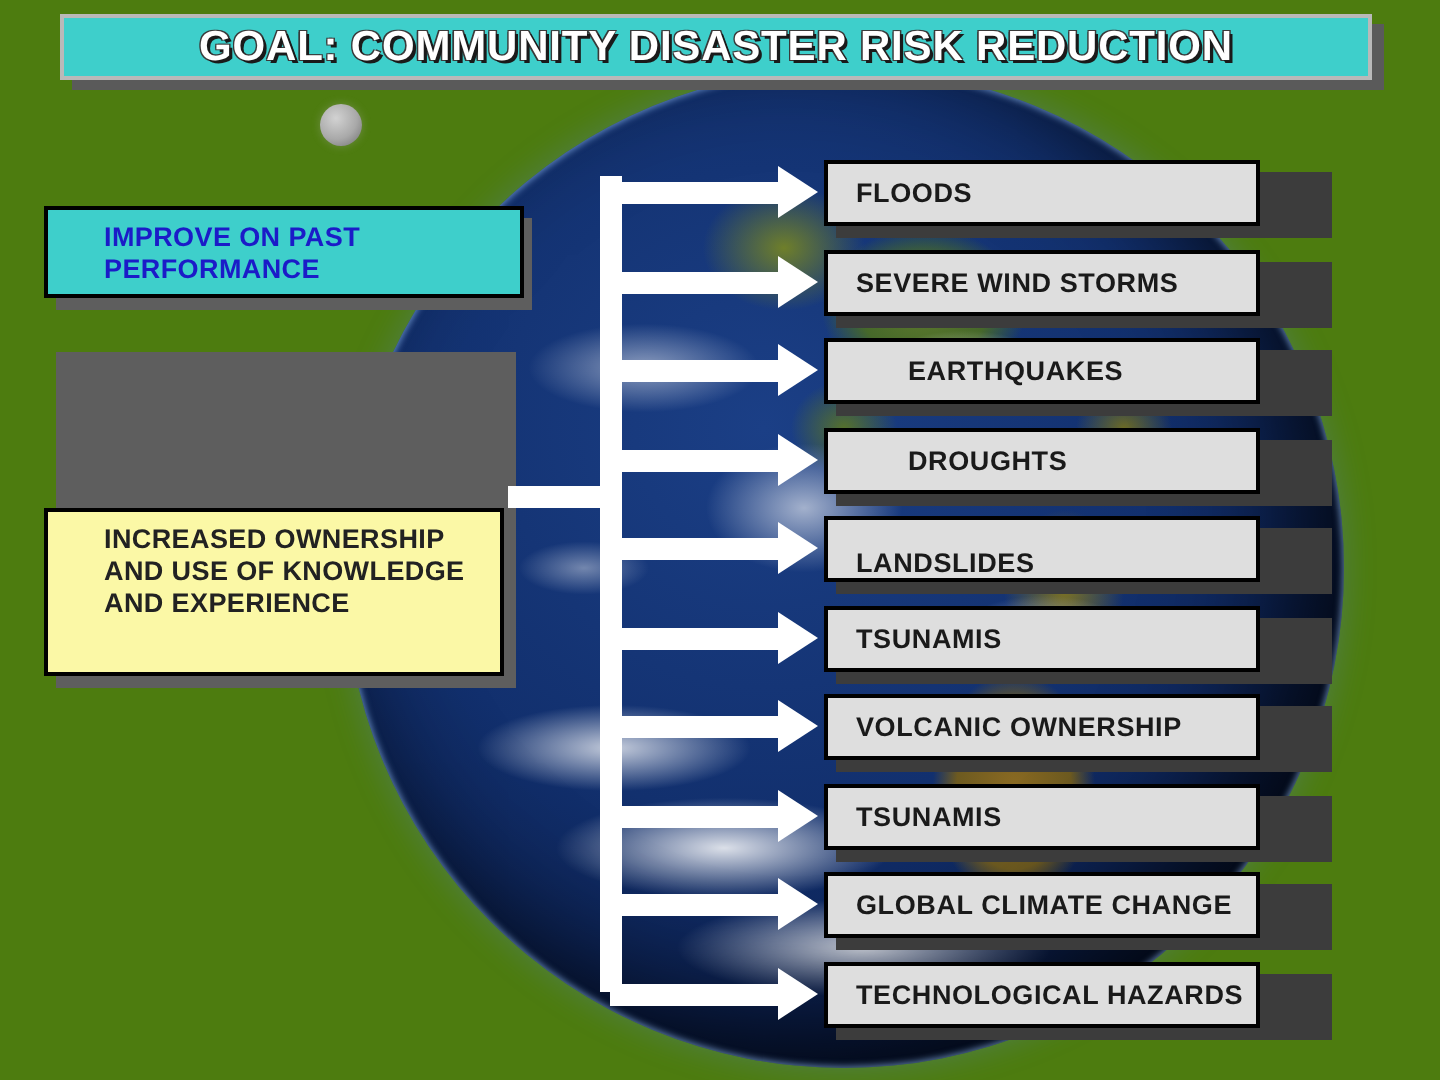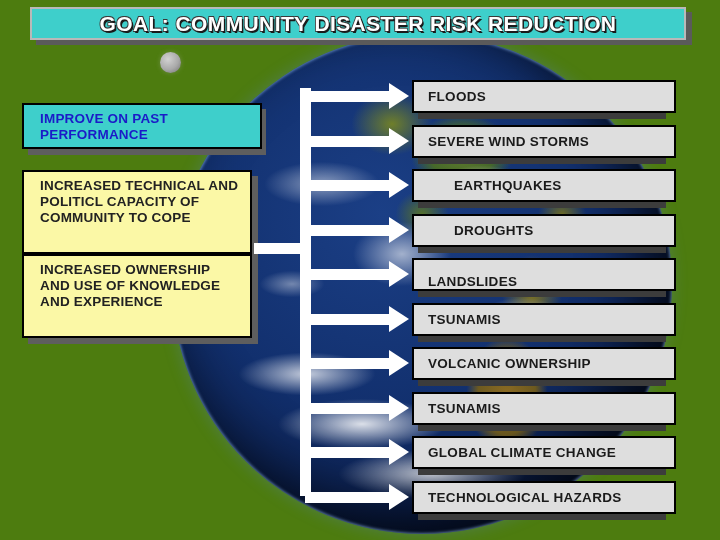--- a/index.html
+++ b/index.html
@@ -57,21 +57,21 @@
   }
   #title-bar span{
     font-size:21px;font-weight:bold;color:#fff;letter-spacing:.4px;white-space:nowrap;
     text-shadow:1.6px 1.6px 0 #1a1a1a, -0.7px -0.7px 0 #3a3a3a,
                 0.7px -0.7px 0 #3a3a3a, -0.7px 0.7px 0 #3a3a3a;
   }
 
   
   .lbox-shadow{position:absolute;background:#5e5e5e;}
   .lbox{position:absolute;border:2px solid #000;box-sizing:border-box;
-        padding:6px 9px 6px 16px;}
+        padding:6px 9px 6px 28px;}
   .lbox p{margin:0;font-weight:bold;line-height:1.17;}
 
   #cyan-shadow{left:28px;top:109px;width:238px;height:46px;}
   #cyan-box{left:22px;top:103px;width:240px;height:46px;background:#3ecfcb;}
   #cyan-box p{font-size:13.5px;color:#1b1bc8;letter-spacing:.2px;}
 
   #y1-shadow{left:28px;top:176px;width:230px;height:84px;}
   #y1-box{left:22px;top:170px;width:230px;height:84px;background:#fbf8a6;}
   #y1-box p{font-size:13.5px;color:#222;letter-spacing:.2px;}
 
@@ -83,21 +83,21 @@
   #trunk{position:absolute;left:300px;top:88px;width:11px;height:408px;background:#fff;}
   #stub{position:absolute;left:254px;top:243px;width:52px;height:11px;background:#fff;}
   .arm{position:absolute;left:305px;height:11px;background:#fff;}
   .head{position:absolute;width:0;height:0;
         border-top:13px solid transparent;border-bottom:13px solid transparent;
         border-left:20px solid #fff;}
 
   
   .hz-shadow{position:absolute;left:418px;width:248px;height:33px;background:#3c3c3c;}
   .hazard{
-    position:absolute;left:412px;width:264px;height:33px;
+    position:absolute;left:412px;width:218px;height:33px;
     background:#dedede;border:2px solid #000;box-sizing:border-box;
     display:flex;align-items:center;padding-left:14px;
   }
   .hazard span{font-size:13.5px;font-weight:bold;color:#1a1a1a;
                letter-spacing:.3px;white-space:nowrap;}
 </style>
 </head>
 <body>
 
 <div id="slide">
@@ -110,23 +110,20 @@
   <div id="title-bar">
     <span>GOAL: COMMUNITY DISASTER RISK REDUCTION</span>
   </div>
 
   <div class="lbox-shadow" id="cyan-shadow"></div>
   <div class="lbox" id="cyan-box">
     <p>IMPROVE ON PAST PERFORMANCE</p>
   </div>
 
   <div class="lbox-shadow" id="y1-shadow"></div>
-  <div class="lbox" id="y1-box">
-    <p>INCREASED TECHNICAL AND POLITICL CAPACITY OF COMMUNITY TO COPE</p>
-  </div>
 
   <div class="lbox-shadow" id="y2-shadow"></div>
   <div class="lbox" id="y2-box">
     <p>INCREASED  OWNERSHIP AND USE OF KNOWLEDGE AND EXPERIENCE</p>
   </div>
 
   <div id="stub"></div>
   <div id="trunk"></div>
   <div id="arrows">
       <div class="arm" style="top: 91px; width: 85px;"></div>

